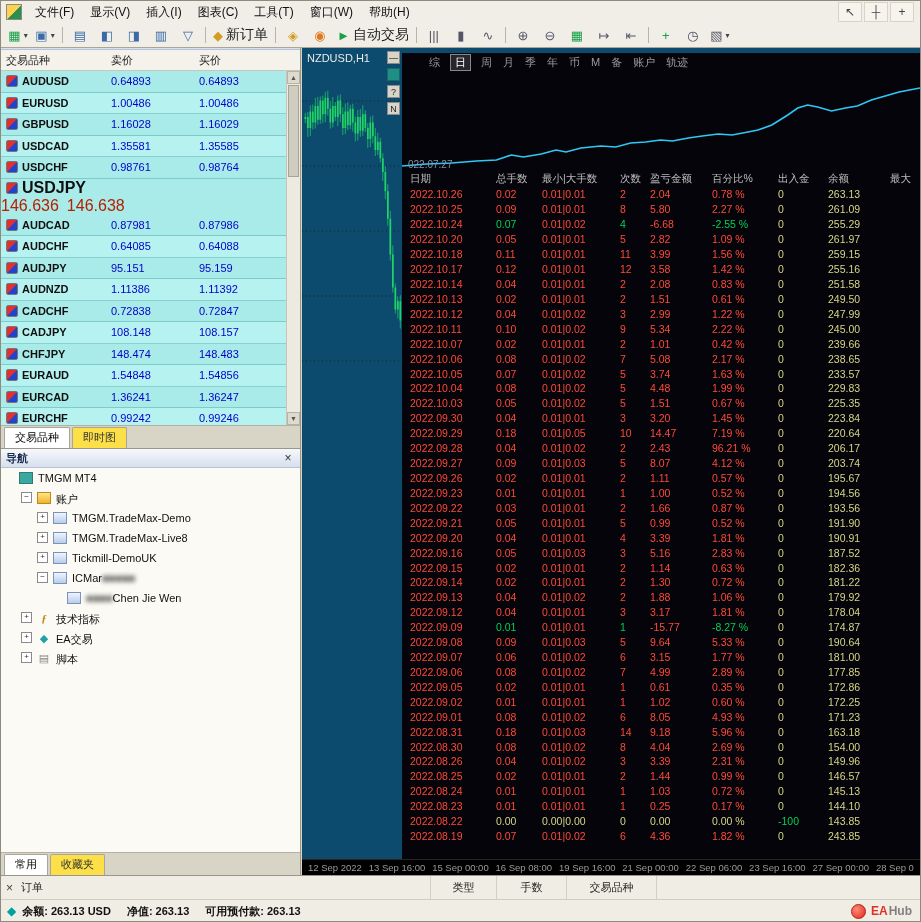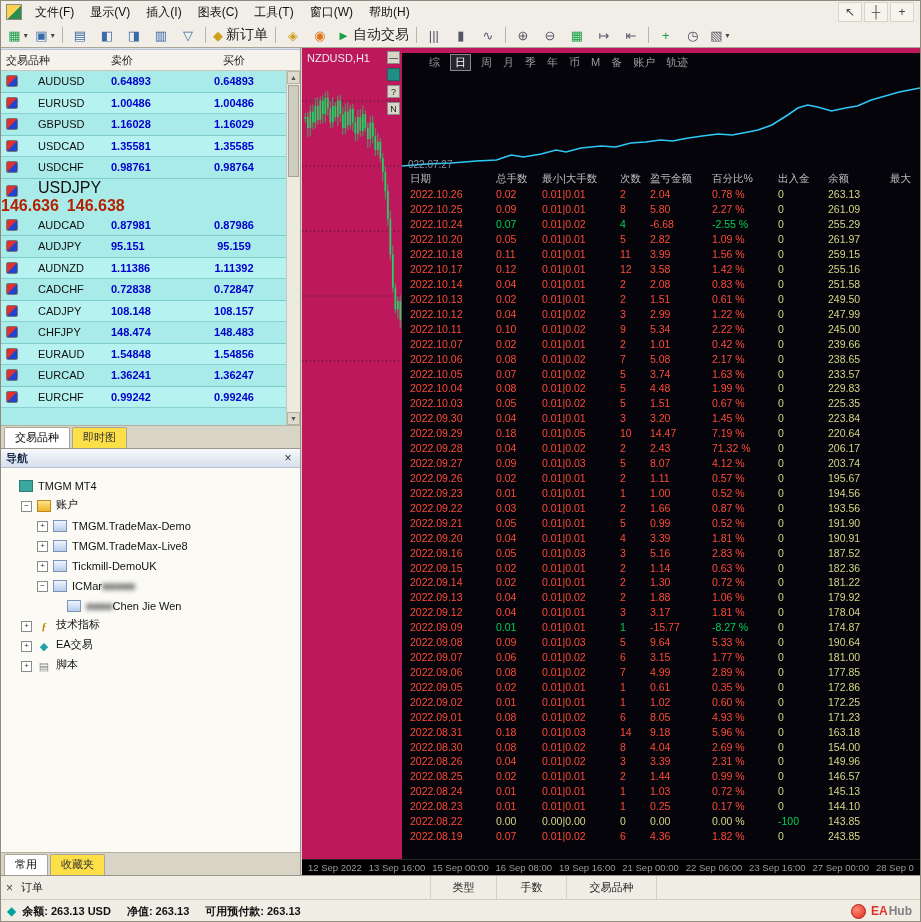--- a/index.html
+++ b/index.html
@@ -26,57 +26,57 @@
   #left{position:absolute;left:0;top:30px;width:300px;bottom:46px;display:flex;flex-direction:column;
         border-right:1px solid #9a968a;background:#f2f0e8;box-sizing:border-box;z-index:10}
   .ptitle{height:18px;background:linear-gradient(#f6f8fb,#d7e0ee);border-bottom:1px solid #b7c2d4;
           display:flex;align-items:center;padding:0 5px;font-size:11px;font-weight:bold;color:#1a2c4e;flex:none}
   .pclose{margin-left:auto;width:14px;text-align:center;color:#333;font-size:12px;font-weight:normal;cursor:default}
   #mw{height:418px;display:flex;flex-direction:column;border-bottom:1px solid #9a968a;box-sizing:border-box}
   #mw-head{display:flex;height:20px;background:#f4f2ea;border-bottom:1px solid #c9c5b8;
            font-size:11px;color:#222;align-items:center;flex:none}
   .mw-c0{width:110px;padding-left:5px;box-sizing:border-box}
   .mw-c1{width:88px;padding-right:8px;box-sizing:border-box}
-  .mw-c2{width:76px;text-align:center;padding-right:6px;box-sizing:border-box}
+  .mw-c2{width:76px;text-align:left;padding-right:6px;box-sizing:border-box}
   #mw-body{flex:1;overflow:hidden;position:relative;background:#a9ebe9}
   #mw-rows{margin-right:13px}
   .mwrow{display:flex;height:21.5px;align-items:center;border-bottom:1px solid rgba(0,110,110,.25);font-size:11px;box-sizing:border-box}
   .mwrow.alt{background:#b6f2f0}
-  .sym{display:flex;align-items:flex-end;gap:20px;font-weight:normal;color:#101010}
+  .sym{display:flex;align-items:center;gap:4px;font-weight:bold;color:#101010}
   .symicon{width:10px;height:10px;border-radius:2px;flex:none;border:1px solid #777;
            background:linear-gradient(135deg,#e03030 0 48%,#2244cc 52% 100%)}
-  .px{color:#0000cc;font-weight:bold}
+  .px{color:#0000cc;font-weight:normal}
   .hl .px{color:#b42000}
   #mw-scroll{position:absolute;right:0;top:0;bottom:0;width:13px;background:#edebe0;border-left:1px solid #c9c5b8;
              display:flex;flex-direction:column;align-items:center}
   .sarrow{width:13px;height:13px;font-size:7px;color:#555;display:flex;align-items:center;justify-content:center;
           background:#dedbce;border:1px solid #b8b4a4;box-sizing:border-box}
   .sthumb{width:11px;height:92px;margin-top:1px;background:#cfccc0;border:1px solid #a8a494;box-sizing:border-box}
   .sdown{margin-top:auto}
   .tabbar{height:22px;background:#d9d5c6;border-top:1px solid #b5b1a2;display:flex;align-items:flex-end;
           padding-left:3px;flex:none}
   .tab{font-size:11px;padding:2px 10px 3px;border:1px solid #a9a598;border-bottom:none;background:#fde047;
        color:#333;border-radius:2px 2px 0 0;margin-right:2px}
   .tab.active{background:#ffffff;color:#000}
   #nav{flex:1;display:flex;flex-direction:column;background:#fbfaf5;min-height:0}
   #nav-tree{flex:1;padding-top:4px;font-size:11px;color:#111;overflow:hidden}
-  .trow{display:flex;align-items:flex-end;height:20px}
+  .trow{display:flex;align-items:flex-start;height:20px}
   .exp{width:9px;height:9px;border:1px solid #8a8a8a;background:#fff;font-size:8px;line-height:7px;
        text-align:center;color:#333;margin-right:5px;flex:none}
   .expspace{width:14px;flex:none}
   .ic{width:14px;height:12px;margin-right:5px;flex:none;display:flex;align-items:center;justify-content:center;font-size:11px;box-sizing:border-box}
   .ic-server{background:#3aa7a0;border:1px solid #2b7d78}
   .ic-folder{background:linear-gradient(#ffe48a,#f0b429);border:1px solid #b98a20}
   .ic-acct{background:linear-gradient(#eef4ff,#b9cdea);border:1px solid #7a93b8}
   .ic-fx{color:#c08a10;font-style:italic;font-weight:bold;font-family:"Liberation Serif",serif}
   .ic-ea{color:#20a0a8}
   .ic-script{color:#888}
   .blur{filter:blur(2.5px);opacity:.75}
   
-  #chart{position:absolute;left:301px;top:46px;right:0;bottom:46px;background:#be185d;z-index:5}
+  #chart{position:absolute;left:301px;top:46px;right:0;bottom:46px;background:#0c4a6e;z-index:5}
   #candles{position:absolute;left:0;top:14px;width:100px;height:320px}
   #chart-label{position:absolute;left:5px;top:5px;color:#eaeaea;font-size:11px;z-index:6}
   #side-btns{position:absolute;left:85px;top:4px;display:flex;flex-direction:column;gap:4px;z-index:8}
   .sbtn{width:13px;height:13px;background:#d8d4c8;border:1px solid #8a8a8a;font-size:9px;
         display:flex;align-items:center;justify-content:center;color:#222;box-sizing:border-box}
   .sbtn.teal{background:#1f8f86;border-color:#156a63;color:#fff}
   #stats{position:absolute;left:100px;top:6px;right:0;bottom:16px;background:#04040a;display:flex;flex-direction:column}
   #stats-title-row{height:17px;display:flex;align-items:center;background:#250505;padding-left:8px;flex:none}
   #stats-title{color:#ffcc33;font-size:11px;font-weight:bold}
   #stats-menu{height:18px;display:flex;align-items:center;gap:9px;padding-left:26px;font-size:11px;color:#9a9a9a;flex:none}
@@ -267,20 +267,28 @@
               <span class="symicon"></span>
               <span>USDJPY</span>
             </span><span class="mw-c1 px">146.636</span><span class="mw-c2 px">146.638</span></div>
           <div class="mwrow">
             <span class="mw-c0 sym">
               <span class="symicon"></span>
               <span>AUDCAD</span>
             </span>
             <span class="mw-c1 px">0.87981</span>
             <span class="mw-c2 px">0.87986</span>
+          </div>
+          <div class="mwrow alt">
+            <span class="mw-c0 sym">
+              <span class="symicon"></span>
+              <span>AUDCHF</span>
+            </span>
+            <span class="mw-c1 px">0.64085</span>
+            <span class="mw-c2 px">0.64088</span>
           </div>
           <div class="mwrow">
             <span class="mw-c0 sym">
               <span class="symicon"></span>
               <span>AUDJPY</span>
             </span>
             <span class="mw-c1 px">95.151</span>
             <span class="mw-c2 px">95.159</span>
           </div>
           <div class="mwrow alt">
@@ -731,21 +739,21 @@
             <span class="c6 t-yel">0</span>
             <span class="c7 t-yel">220.64</span>
             <span class="c8 t-red"></span>
           </div>
           <div class="srow">
             <span class="c0 t-red">2022.09.28</span>
             <span class="c1 t-red">0.04</span>
             <span class="c2 t-red">0.01|0.02</span>
             <span class="c3 t-red">2</span>
             <span class="c4 t-red">2.43</span>
-            <span class="c5 t-red">71.32 %</span>
+            <span class="c5 t-red">96.21 %</span>
             <span class="c6 t-yel">0</span>
             <span class="c7 t-yel">206.17</span>
             <span class="c8 t-red"></span>
           </div>
           <div class="srow">
             <span class="c0 t-red">2022.09.27</span>
             <span class="c1 t-red">0.09</span>
             <span class="c2 t-red">0.01|0.03</span>
             <span class="c3 t-red">5</span>
             <span class="c4 t-red">8.07</span>

